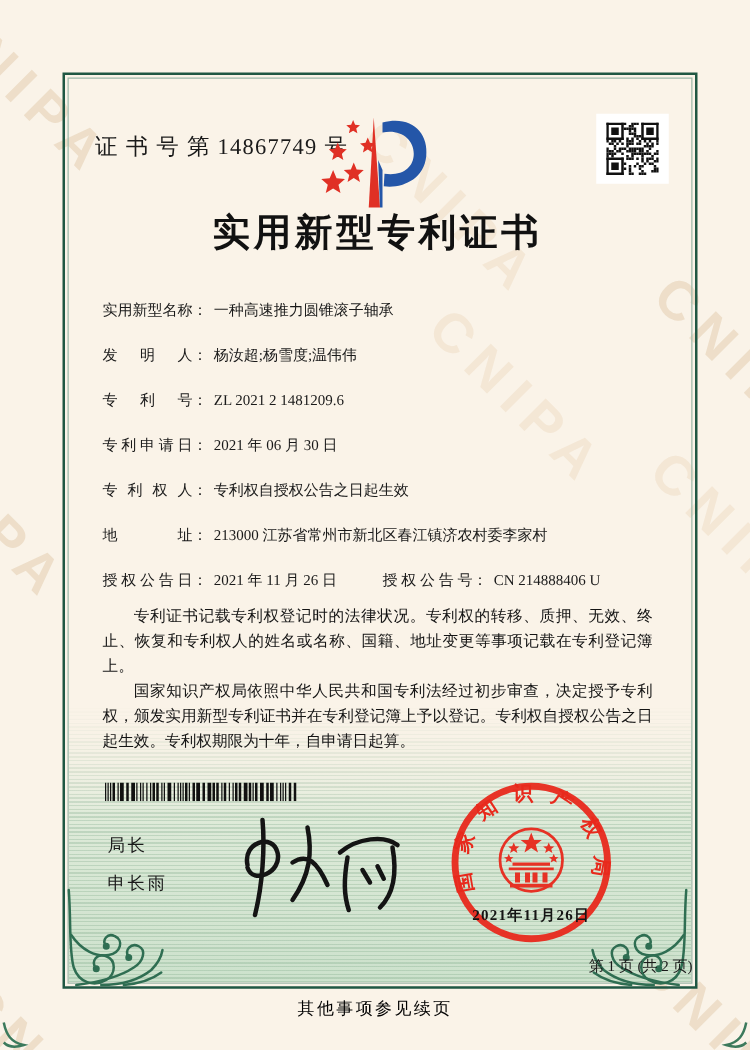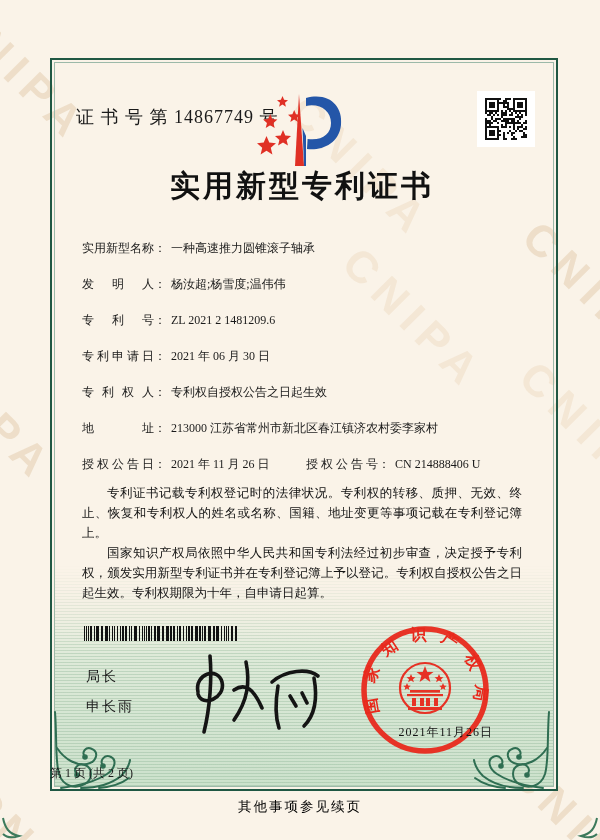--- a/index.html
+++ b/index.html
@@ -41,22 +41,22 @@
   .qr-wrap{left:477px;top:91px;width:58px;height:56px;background:#ffffff;display:flex;align-items:center;justify-content:center;}
   .title{left:50px;top:166px;width:504px;text-align:center;
     font-size:30px;font-weight:bold;letter-spacing:3px;color:#111;}
   .frow{left:82px;font-size:12px;white-space:nowrap;}
   .flabel{display:inline-block;width:72px;text-align:justify;text-align-last:justify;vertical-align:top;}
   .fvalue{margin-left:5px;}
   .grant2{position:absolute;left:224px;top:0;white-space:nowrap;}
   .para-box{left:82px;top:483px;width:440px;font-size:12.5px;line-height:20px;text-align:justify;color:#141414;}
   .para-box p{margin:0;text-indent:2em;}
   .signer{left:86px;font-size:14px;letter-spacing:2px;}
-  .seal-date{left:357px;top:724px;width:136px;text-align:right;font-size:12px;letter-spacing:1px;color:#141414;z-index:6;}
-  .page-footer{left:50px;top:765px;width:504px;text-align:left;font-size:12px;z-index:6;}
+  .seal-date{left:357px;top:724px;width:136px;text-align:center;font-size:12px;letter-spacing:1px;color:#141414;z-index:6;font-weight:bold;}
+  .page-footer{left:50px;top:765px;width:504px;text-align:right;font-size:12px;z-index:6;}
   .note{left:0;top:798px;width:600px;text-align:center;font-size:13.5px;letter-spacing:2px;color:#000000;}
   svg{display:block;}
 </style>
 </head>
 <body>
 
 <div class="wm" style="left:-28px;top:-10px;">CNIPA</div>
 <div class="wm light" style="left:315px;top:86px;">CNIPA</div>
 <div class="wm light" style="left:368px;top:238px;">CNIPA</div>
 <div class="wm" style="left:-62px;top:330px;">CNIPA</div>

